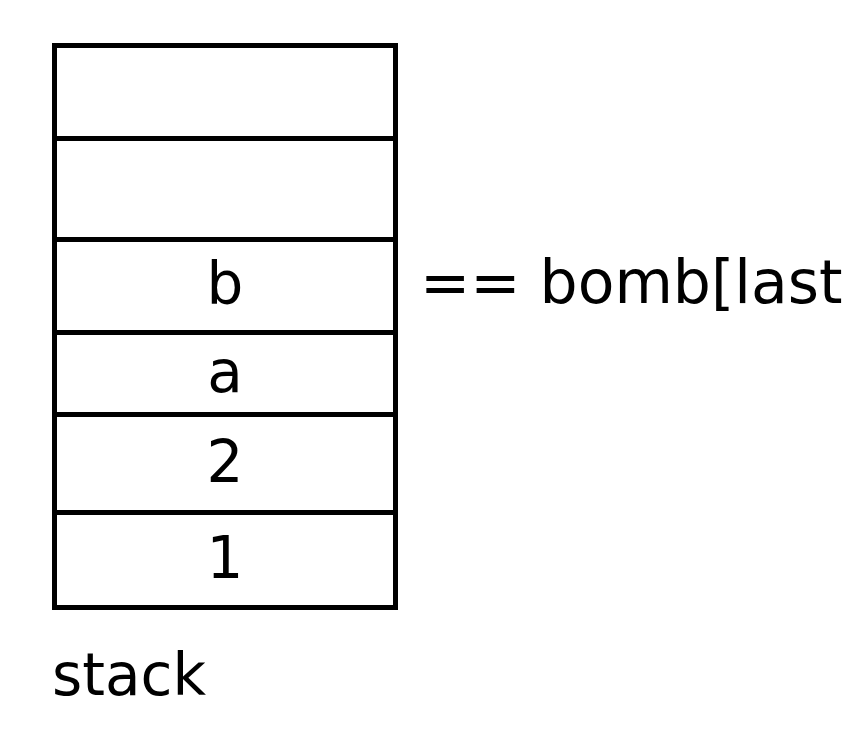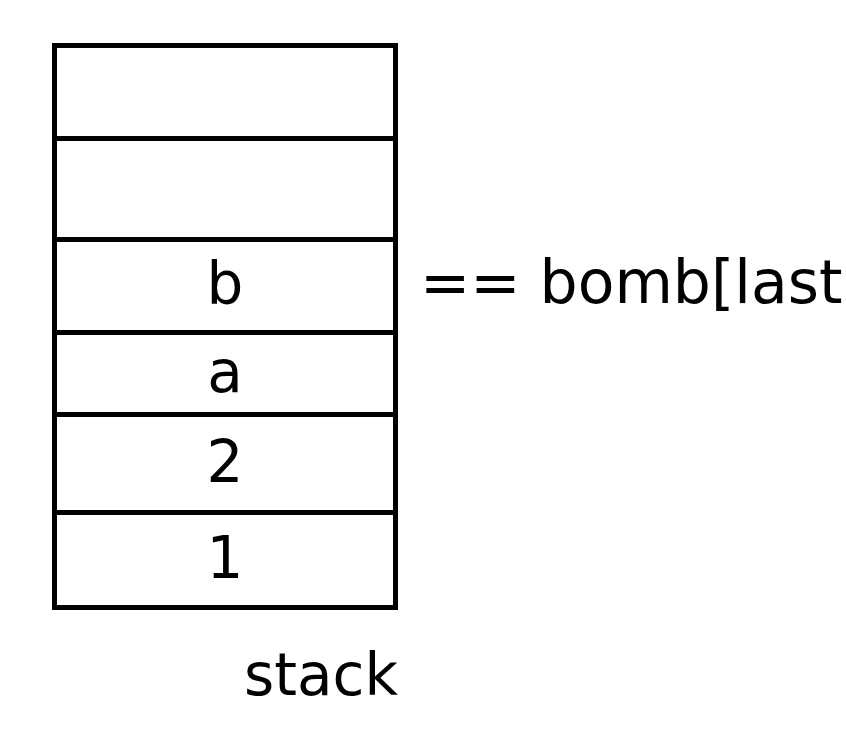--- a/index.html
+++ b/index.html
@@ -74,21 +74,21 @@
     color: #000000;
     white-space: pre;
   }
 
   
   #stack-caption {
     position: absolute;
     left: 52px;
     top: 646px;
     width: 346px;
-    text-align: right;
+    text-align: left;
     font-size: 58px;
     line-height: 1;
     color: #000000;
     white-space: pre;
   }
 </style>
 </head>
 <body>
 
 <div id="diagram-canvas">

